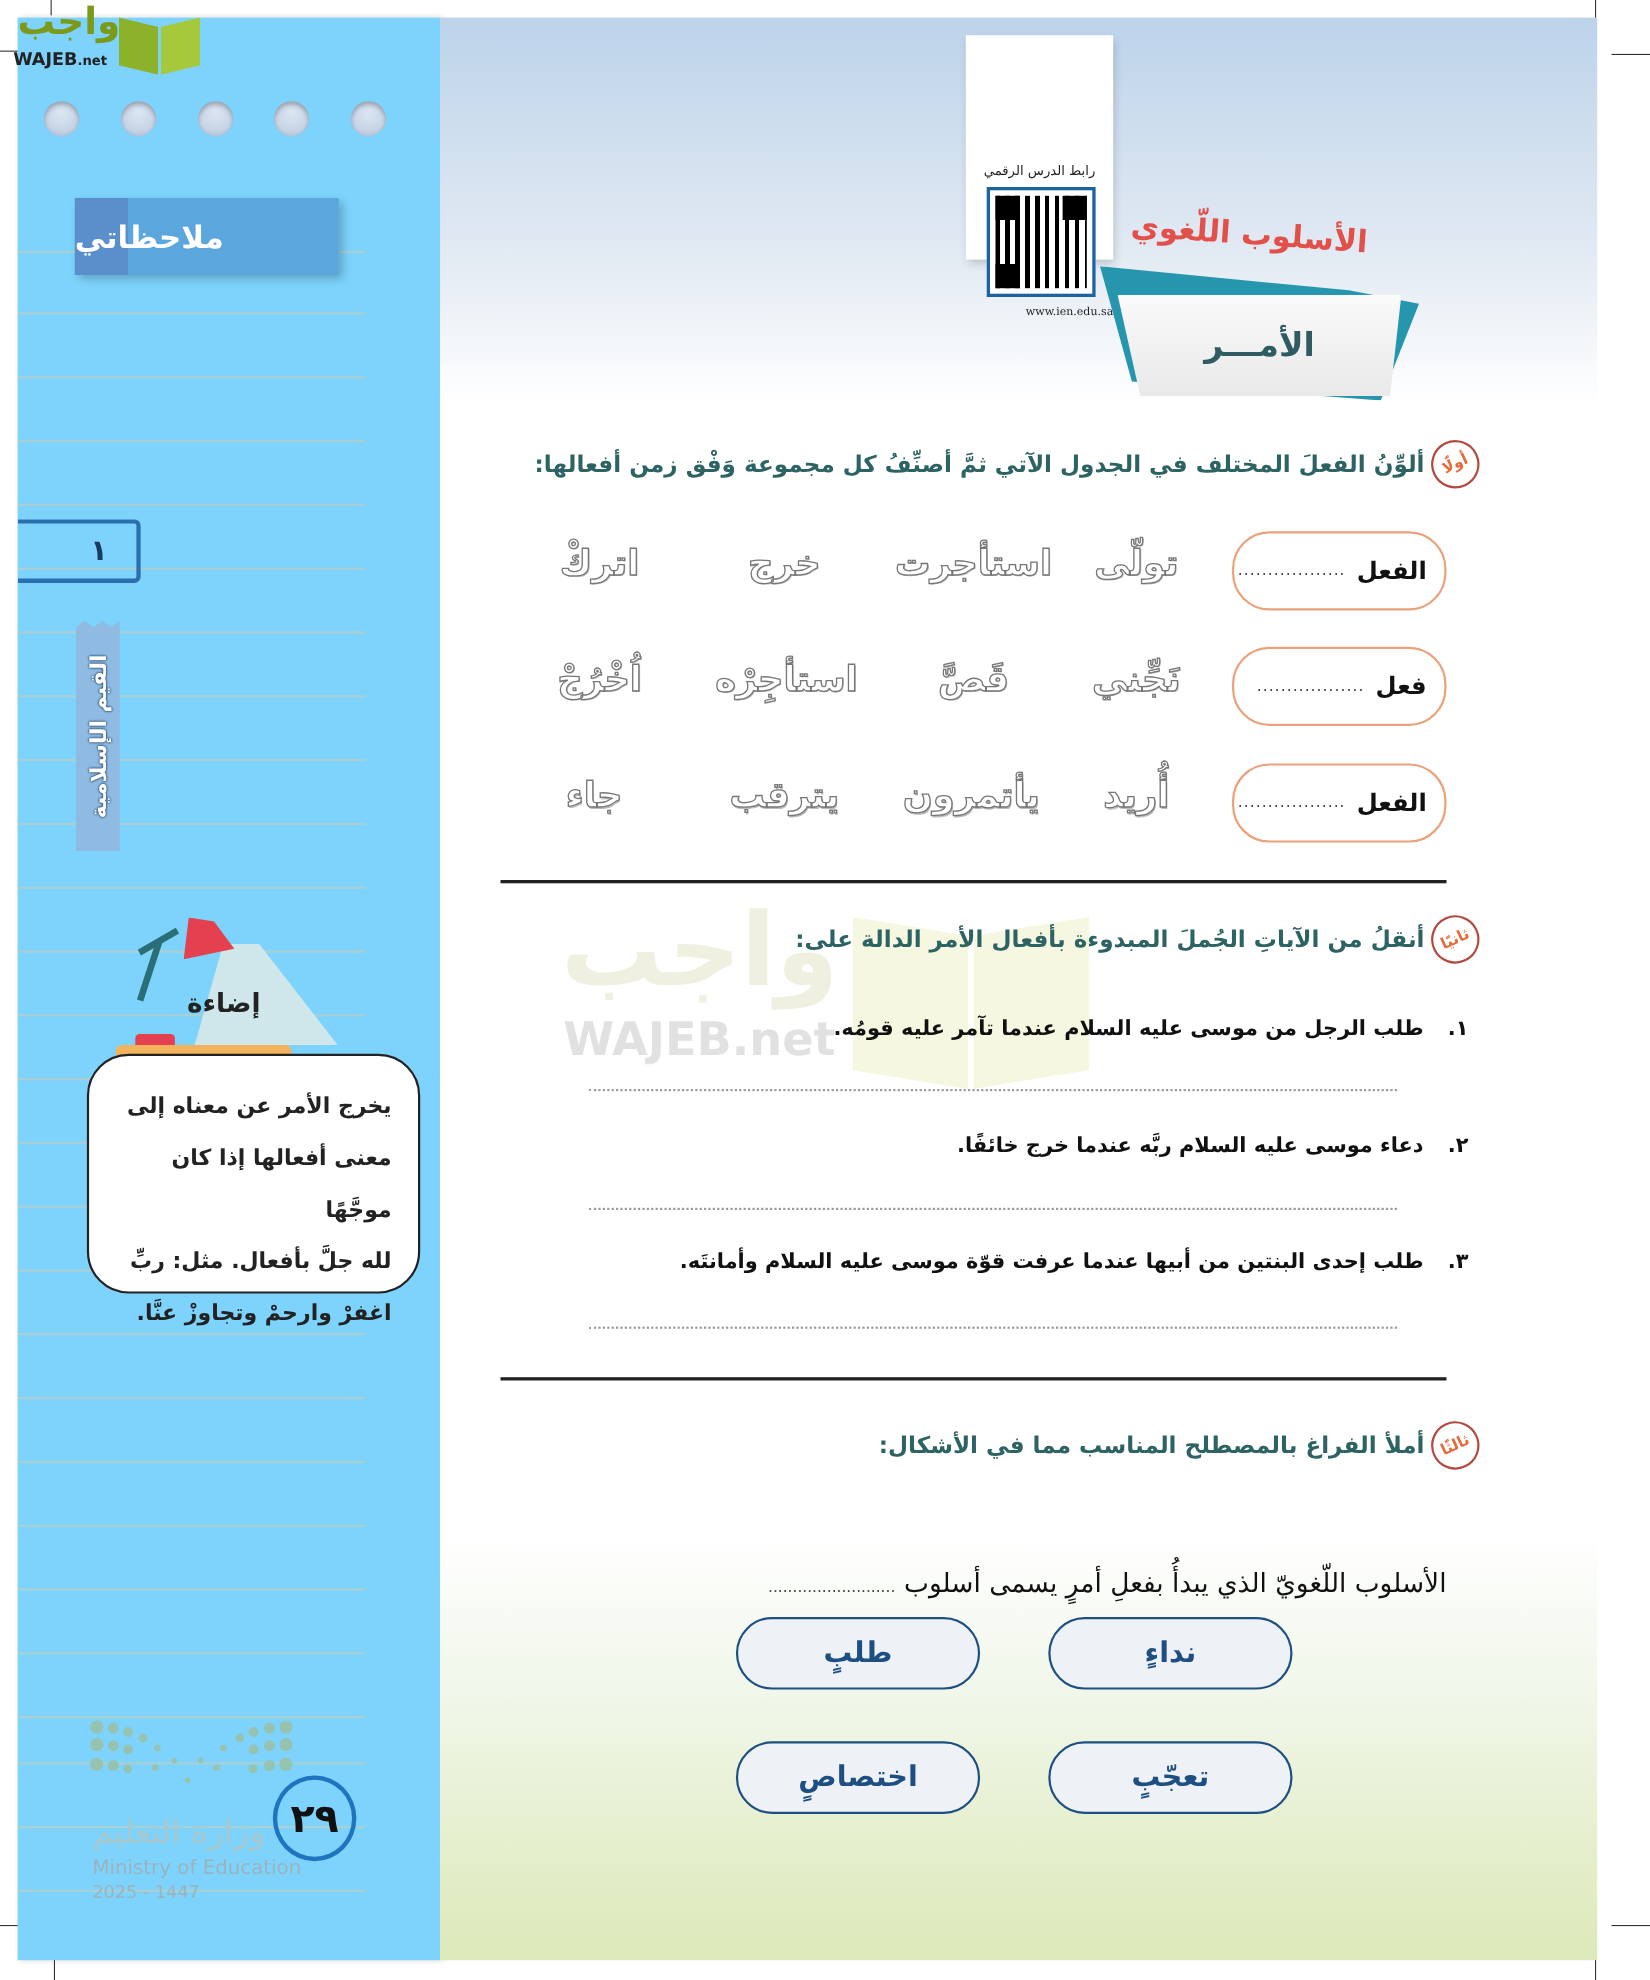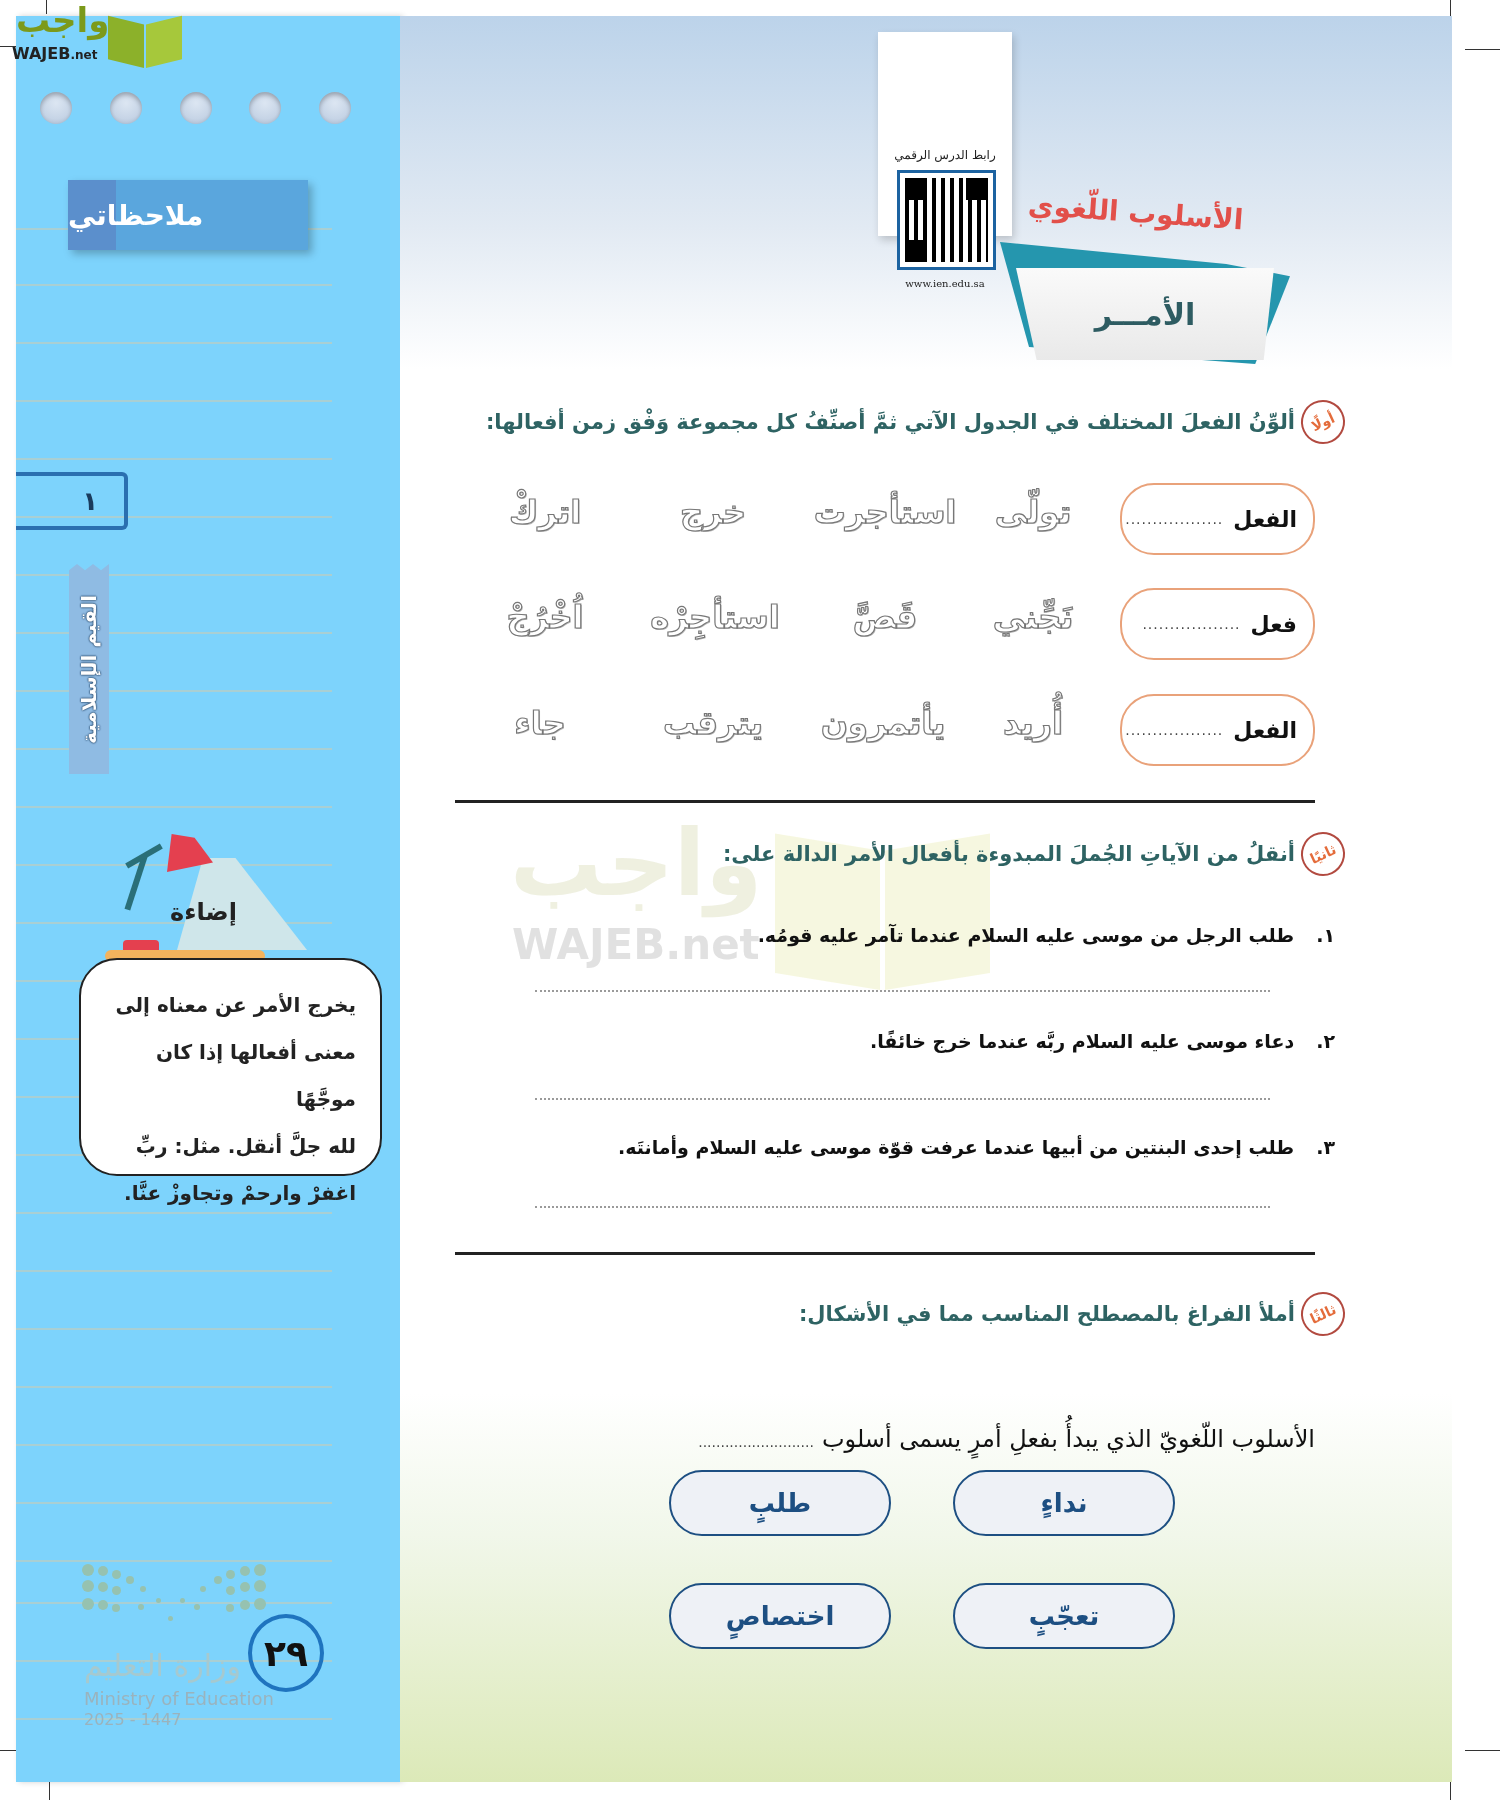--- a/index.html
+++ b/index.html
@@ -118,21 +118,21 @@
   }
   .qr-grid {
     width: 100%; height: 100%;
     background:
       linear-gradient(#000,#000) 0 0/22px 22px no-repeat,
       linear-gradient(#000,#000) 100% 0/22px 22px no-repeat,
       linear-gradient(#000,#000) 0 100%/22px 22px no-repeat,
       repeating-linear-gradient(90deg, #000 0 4px, transparent 4px 9px),
       repeating-linear-gradient(0deg, transparent 0 5px, #fff 5px 8px);
   }
-  .qr-url { position: absolute; top: 246px; width: 100%; text-align: center; font-size: 10px; color: #222; font-family: "DejaVu Serif", serif; }
+  .qr-url { position: absolute; top: 246px; width: 100%; text-align: right; font-size: 10px; color: #222; font-family: "DejaVu Serif", serif; }
 
   .lesson-banner { position: absolute; left: 990px; top: 200px; width: 300px; height: 180px; }
   .banner-back {
     position: absolute; left: 10px; top: 42px; width: 290px; height: 122px; background: #2596ae;
     clip-path: polygon(0 0, 78% 18%, 100% 28%, 88% 100%, 10% 86%);
   }
   .banner-front {
     position: absolute; left: 26px; top: 68px; width: 258px; height: 92px;
     background: linear-gradient(#fafafa, #e9e9e9); box-shadow: 2px 3px 5px rgba(0,0,0,0.3);
     clip-path: polygon(0 0, 100% 0, 96% 100%, 8% 100%);
@@ -259,21 +259,21 @@
   <div class="lamp-arm1"></div>
   <div class="lamp-arm2"></div>
   <div class="lamp-shade"></div>
   <div class="lamp-base"></div>
   <div class="lamp-bar"></div>
   <div class="lamp-title">إضاءة</div>
 </div>
 <div class="tip-box">
   <div>يخرج الأمر عن معناه إلى</div>
   <div>معنى أفعالها إذا كان موجَّهًا</div>
-  <div>لله جلَّ أنقل. مثل: ربِّ</div>
+  <div>لله جلَّ بأفعال. مثل: ربِّ</div>
   <div>اغفرْ وارحمْ وتجاوزْ عنَّا.</div>
 </div>
 
 <div class="moe">
   <div class="moe-dots">
     <div class="moe-dot" style="left:0;top:0;width:12px;height:12px;"></div>
     <div class="moe-dot" style="left:16px;top:2px;width:10px;height:10px;"></div>
     <div class="moe-dot" style="left:30px;top:6px;width:9px;height:9px;"></div>
     <div class="moe-dot" style="left:44px;top:12px;width:8px;height:8px;"></div>
     <div class="moe-dot" style="left:0;top:16px;width:12px;height:12px;"></div>

